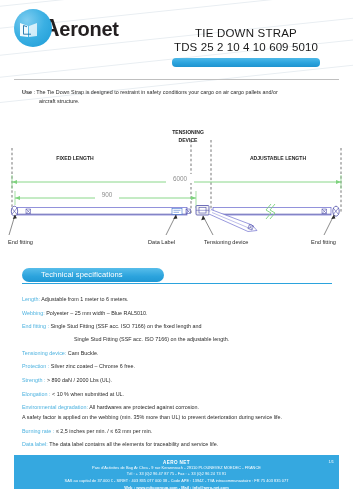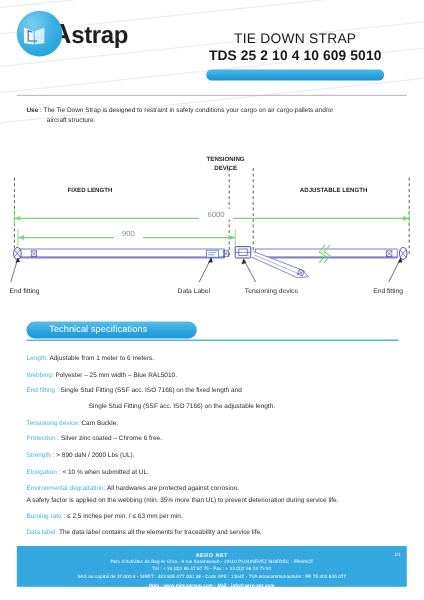--- a/index.html
+++ b/index.html
@@ -79,21 +79,21 @@
   }
   .title-main {
     font-size: 11.5px;
     font-weight: normal;
     letter-spacing: 0.2px;
     color: #1a1a1a;
     line-height: 1.25;
   }
   .title-sub {
     font-size: 11.5px;
-    font-weight: bold;
+    font-weight: normal;
     letter-spacing: 0.1px;
     color: #1a1a1a;
     line-height: 1.25;
     white-space: nowrap;
   }
   .title-bar {
     margin: 3px auto 0 auto;
     width: 148px;
     height: 9px;
     border-radius: 4px;
@@ -225,21 +225,21 @@
 
     <div class="logo-wrap">
       <div class="logo-mark">
         <svg class="pages" viewBox="0 0 28 19" xmlns="http://www.w3.org/2000/svg">
           <path d="M1 16 L1 3 L9 6 L9 17 Z" fill="#ffffff" opacity="0.92"></path>
           <path d="M10 17 L10 6 L18 3 L18 16 Z" fill="#ffffff" opacity="0.75"></path>
           <path d="M4.5 14.5 L4.5 5.5 L8 6.8" fill="none" stroke="#1b6fa8" stroke-width="0.9"></path>
           <path d="M5 14.2 L12 14.2" fill="none" stroke="#1b6fa8" stroke-width="0.9"></path>
         </svg>
       </div>
-      <div class="logo-text"><span class="cap">A</span><span>strap</span></div>
+      <div class="logo-text"><span class="cap">A</span><span>eronet</span></div>
     </div>
 
     <div class="title-block">
       <div class="title-main">TIE DOWN STRAP</div>
       <div class="title-sub">TDS 25 2 10 4 10 609 5010</div>
       <div class="title-bar"></div>
     </div>
   </div>
   <div class="hr-top"></div>
 

